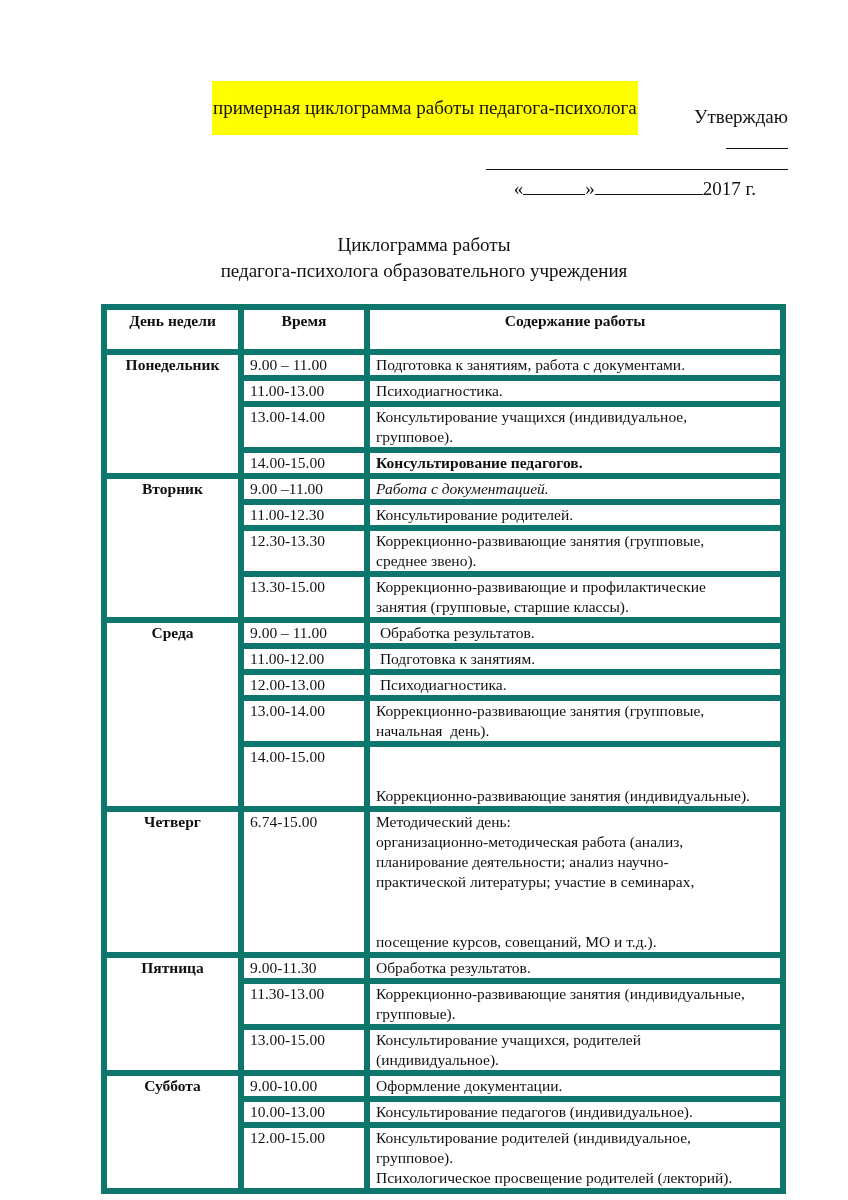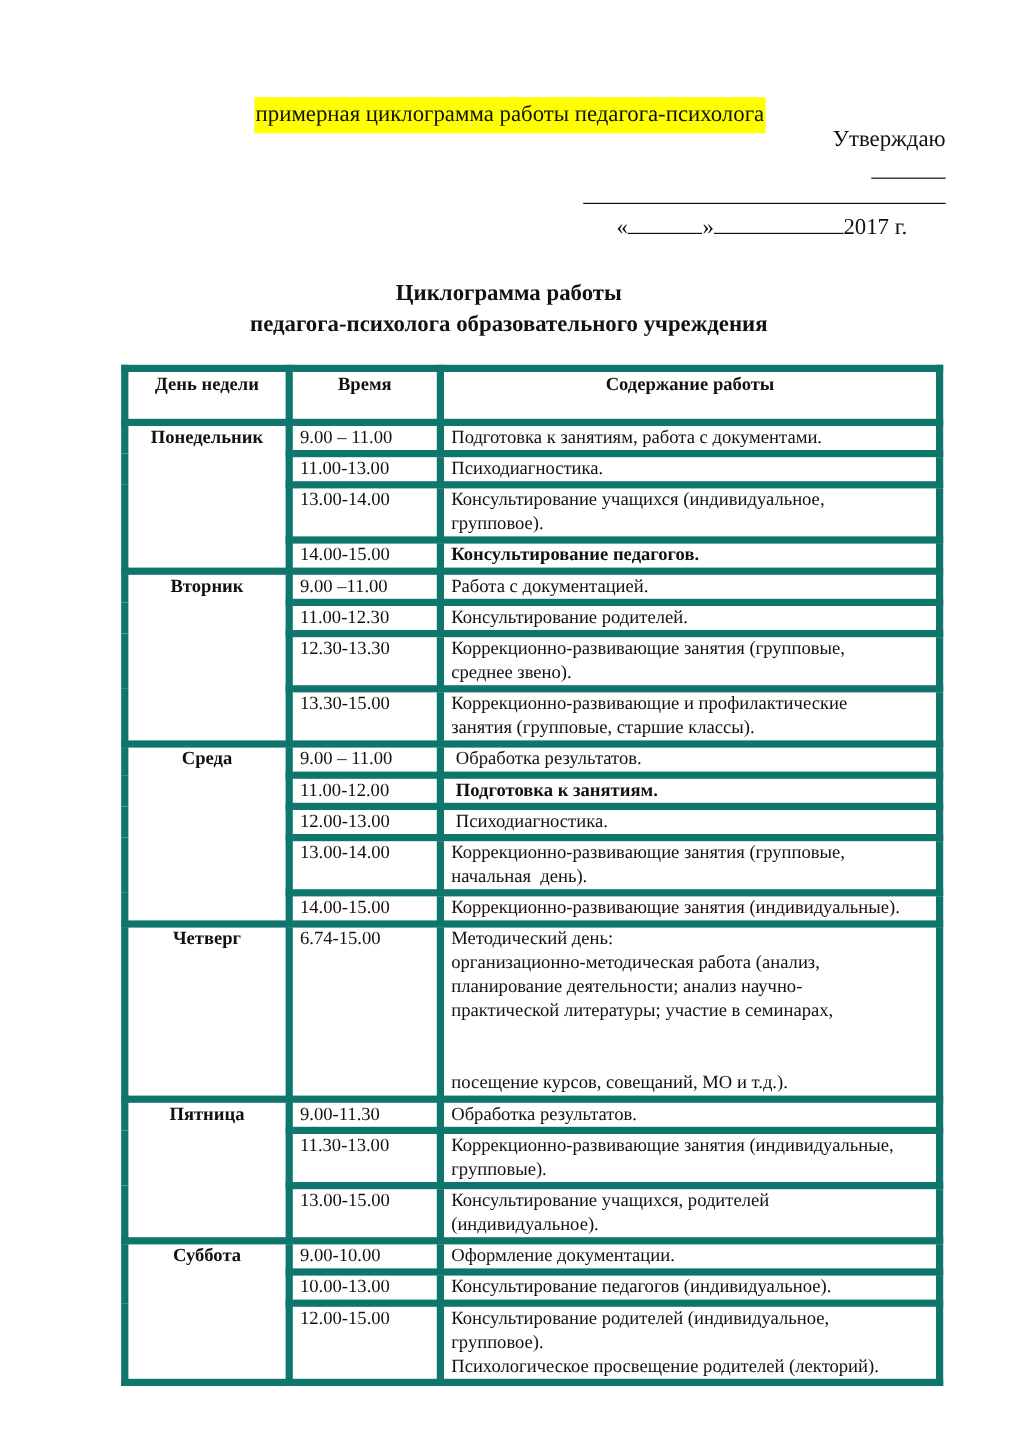--- a/index.html
+++ b/index.html
@@ -2,31 +2,31 @@
 <html><head>
 <meta charset="utf-8">
 <style>
   html, body { margin: 0; padding: 0; background: #ffffff; }
   body {
     width: 848px; height: 1200px; position: relative; overflow: hidden;
     font-family: "Liberation Serif", "DejaVu Serif", serif; color: #111;
   }
   .note {
     position: absolute; left: 212px; top: 81px;
-    font-size: 19px; line-height: 22px; background: #ffff00; padding: 4px 1px;
+    font-size: 19px; line-height: 22px; background: #ffff00; padding: 16px 1px;
     white-space: nowrap;
   }
   .approve { position: absolute; right: 60px; top: 104px; width: 320px; font-size: 19px; }
   .approve .line { height: 26px; line-height: 26px; text-align: right; white-space: nowrap; }
   .approve .blank-u { display: inline-block; border-bottom: 1px solid #111; height: 18px; vertical-align: baseline; }
   .approve .sigline { position: absolute; left: 18px; right: 0; top: 65px; border-top: 1.5px solid #111; }
   .approve .date { position: absolute; right: 32px; top: 72px; white-space: nowrap; }
   .title {
     position: absolute; left: 0; width: 848px; top: 232px; text-align: center;
-    font-weight: bold; font-size: 19px; line-height: 26px;
+    font-weight: normal; font-size: 19px; line-height: 26px;
   }
   table.schedule {
     position: absolute; left: 101px; top: 304px; width: 685px;
     border-collapse: collapse; font-size: 15.5px; line-height: 20px;
   }
   table.schedule td, table.schedule th {
     border: 6px solid #0f766e; padding: 0 6px; vertical-align: top;
   }
   table.schedule { border: 2px solid #111; }
   table.schedule th { font-weight: bold; text-align: center; height: 38px; padding-top: 1px; }
@@ -91,21 +91,21 @@
       <tr>
         <td class="time">14.00-15.00</td>
         <td class="content">
           <span class="work-line" style="white-space: pre; font-weight: bold;">Консультирование педагогов.</span>
         </td>
       </tr>
       <tr class="day-start">
         <td class="day" rowspan="4">Вторник</td>
         <td class="time">9.00 –11.00</td>
         <td class="content">
-          <span class="work-line" style="white-space: pre;">Работа с документацией.</span>
+          <span class="work-line" style="white-space: pre; font-style: italic;">Работа с документацией.</span>
         </td>
       </tr>
       <tr>
         <td class="time">11.00-12.30</td>
         <td class="content">
           <span class="work-line" style="white-space: pre;">Консультирование родителей.</span>
         </td>
       </tr>
       <tr>
         <td class="time">12.30-13.30</td>
@@ -124,40 +124,40 @@
       <tr class="day-start">
         <td class="day" rowspan="5">Среда</td>
         <td class="time">9.00 – 11.00</td>
         <td class="content">
           <span class="work-line" style="white-space: pre;"> Обработка результатов.</span>
         </td>
       </tr>
       <tr>
         <td class="time">11.00-12.00</td>
         <td class="content">
-          <span class="work-line" style="white-space: pre; font-weight: bold;"> Подготовка к занятиям.</span>
+          <span class="work-line" style="white-space: pre;"> Подготовка к занятиям.</span>
         </td>
       </tr>
       <tr>
         <td class="time">12.00-13.00</td>
         <td class="content">
           <span class="work-line" style="white-space: pre;"> Психодиагностика.</span>
         </td>
       </tr>
       <tr>
         <td class="time">13.00-14.00</td>
         <td class="content">
           <span class="work-line" style="white-space: pre;">Коррекционно-развивающие занятия (групповые,</span>
           <span class="work-line" style="white-space: pre;">начальная  день).</span>
         </td>
       </tr>
       <tr>
         <td class="time">14.00-15.00</td>
         <td class="content">
-          <span class="work-line" style="white-space: pre;">Коррекционно-развивающие занятия (индивидуальные).</span>
+          <span class="work-line" style="white-space: pre; margin-top: 39px;">Коррекционно-развивающие занятия (индивидуальные).</span>
         </td>
       </tr>
       <tr class="day-start">
         <td class="day" rowspan="1">Четверг</td>
         <td class="time">6.74-15.00</td>
         <td class="content">
           <span class="work-line" style="white-space: pre;">Методический день:</span>
           <span class="work-line" style="white-space: pre;">организационно-методическая работа (анализ,</span>
           <span class="work-line" style="white-space: pre;">планирование деятельности; анализ научно-</span>
           <span class="work-line" style="white-space: pre;">практической литературы; участие в семинарах,</span>

